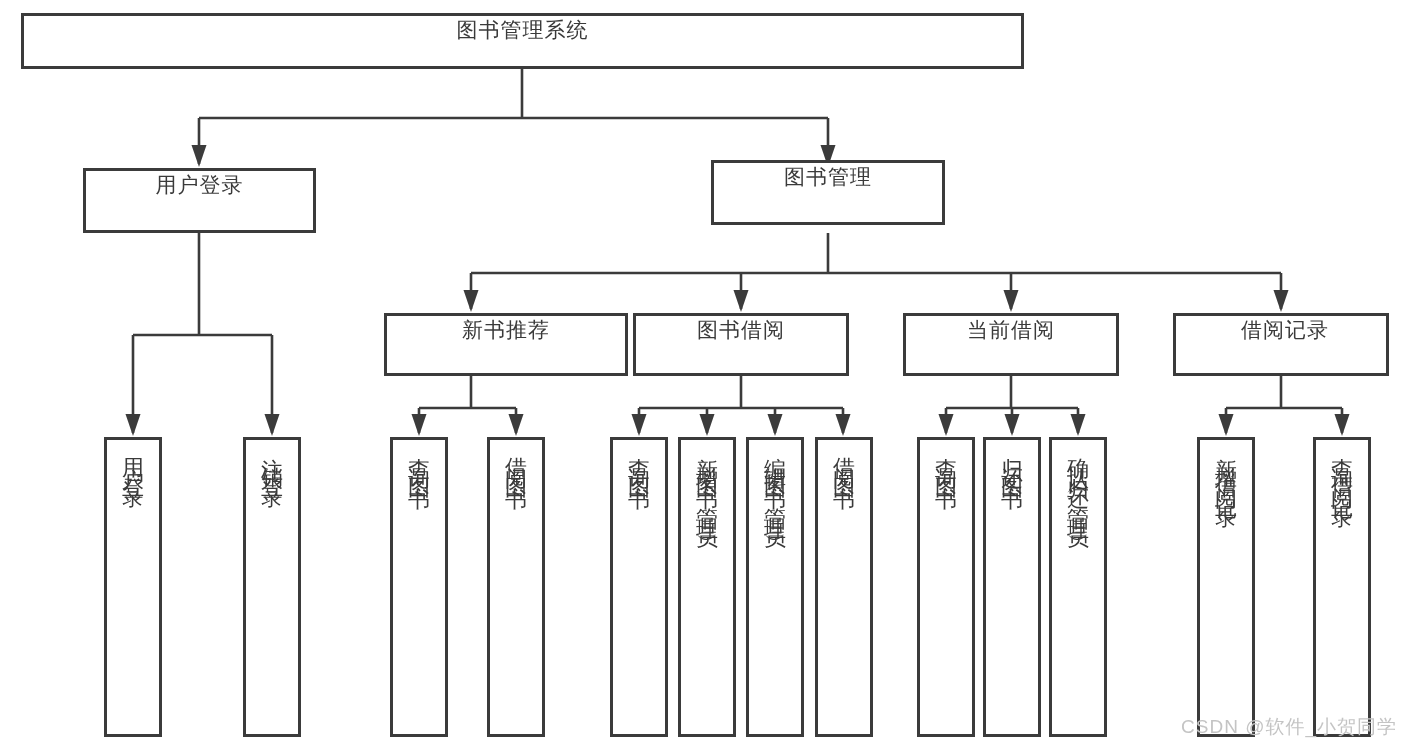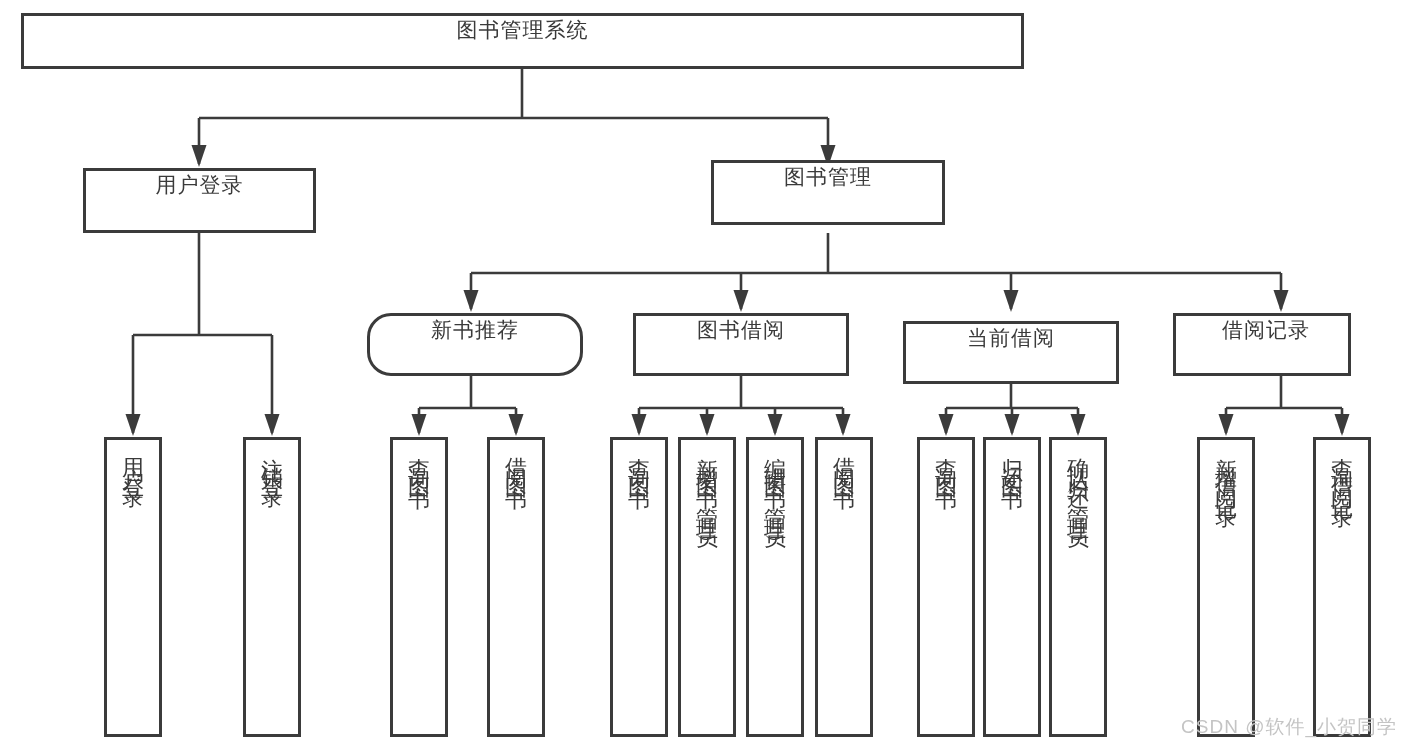--- a/index.html
+++ b/index.html
@@ -141,30 +141,30 @@
     <span>图书管理系统</span>
   </div>
 
   <div class="node hbox" style="left:83px; top:168px; width:233px; height:65px;">
     <span>用户登录</span>
   </div>
   <div class="node hbox" style="left:711px; top:160px; width:234px; height:65px;">
     <span>图书管理</span>
   </div>
 
-  <div class="node hbox" style="left:367px; top:313px; width:216px; height:63px;border-radius:24px;">
+  <div class="node hbox" style="left:384px; top:313px; width:244px; height:63px;">
     <span>新书推荐</span>
   </div>
   <div class="node hbox" style="left:633px; top:313px; width:216px; height:63px;">
     <span>图书借阅</span>
   </div>
-  <div class="node hbox" style="left:903px; top:313px; width:216px; height:63px;margin-top:8px;">
+  <div class="node hbox" style="left:903px; top:313px; width:216px; height:63px;">
     <span>当前借阅</span>
   </div>
-  <div class="node hbox" style="left:1173px; top:313px; width:178px; height:63px;padding-left:8px;">
+  <div class="node hbox" style="left:1173px; top:313px; width:216px; height:63px;padding-left:8px;">
     <span>借阅记录</span>
   </div>
 
   <div class="node vbox" style="left:104px;">
     <span class="vtext">用户登录</span>
   </div>
   <div class="node vbox" style="left:243px;">
     <span class="vtext">注销登录</span>
   </div>
 

